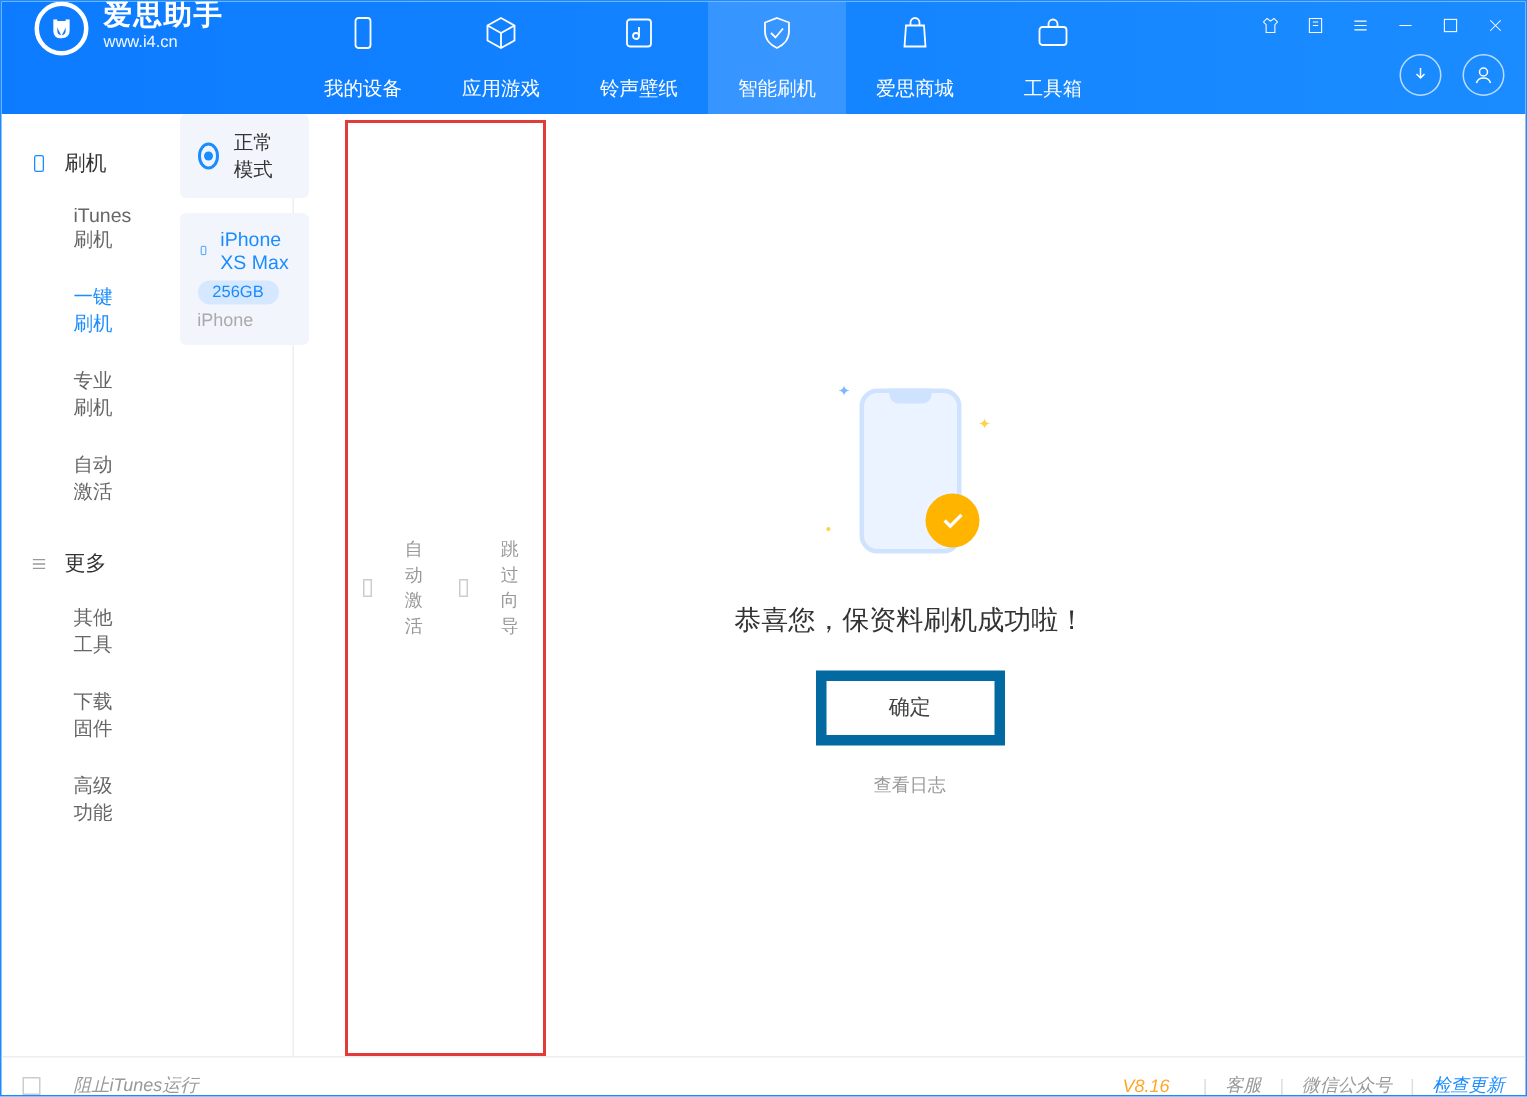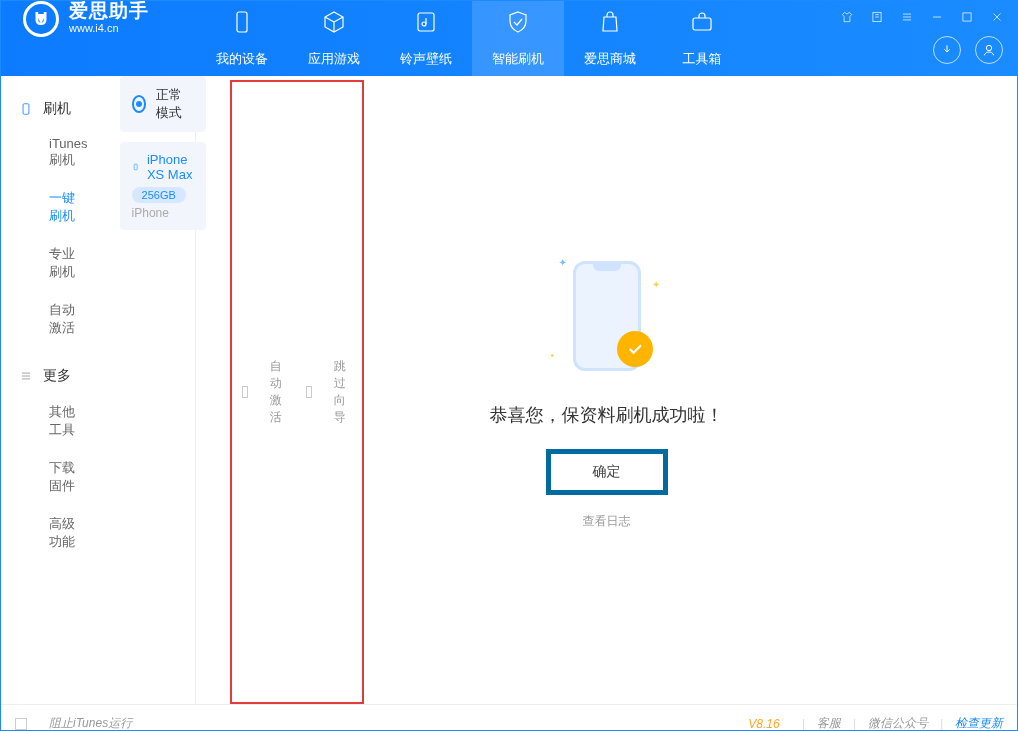--- a/index.html
+++ b/index.html
@@ -59,21 +59,21 @@
 .center { display: flex; flex-direction: column; align-items: center; text-align: center; }
 .phone-illust { width: 100px; height: 130px; position: relative; margin-bottom: 22px; }
 .phone-body { width: 68px; height: 110px; border: 3px solid #cfe3ff; border-radius: 12px; position: absolute; left: 50%; top: 50%; transform: translate(-50%, -50%); background: #eaf3ff; }
 .phone-body::before { content: ""; position: absolute; top: -3px; left: 50%; transform: translateX(-50%); width: 28px; height: 10px; background: #cfe3ff; border-radius: 0 0 6px 6px; }
 .check-badge { position: absolute; right: 4px; bottom: 14px; width: 36px; height: 36px; background: #ffb400; border-radius: 50%; display: flex; align-items: center; justify-content: center; }
 .check-badge svg { width: 18px; height: 18px; stroke: #fff; stroke-width: 3; fill: none; }
 .spark { position: absolute; font-size: 10px; color: #7bb8ff; }
 .sp1 { top: 6px; left: 2px; } .sp2 { top: 28px; right: -4px; color: #ffd24d; } .sp3 { bottom: 20px; left: -6px; color: #ffd24d; }
 
 .success-text { font-size: 18px; color: #333; margin-bottom: 22px; }
-.ok-btn { padding: 9px 42px; border: 5px solid #0369a1; background: #fff; font-size: 14px; color: #444; cursor: pointer; margin-bottom: 18px; }
+.ok-btn { padding: 9px 42px; border: 7px solid #0369a1; background: #fff; font-size: 14px; color: #444; cursor: pointer; margin-bottom: 18px; }
 .log-link { font-size: 12px; color: #999; cursor: pointer; }
 
 
 .footer { height: 38px; border-top: 1px solid #eee; display: flex; align-items: center; padding: 0 14px; font-size: 12px; color: #999; font-style: italic; }
 .footer-left { display: flex; align-items: center; gap: 6px; }
 .footer-cb { width: 12px; height: 12px; border: 1px solid #ccc; }
 .footer-right { margin-left: auto; display: flex; align-items: center; gap: 6px; }
 .footer-right .version { color: #ffa726; margin-right: 10px; }
 .f-link { cursor: pointer; color: #999; }
 .f-link.accent { color: #1a8cff; }

